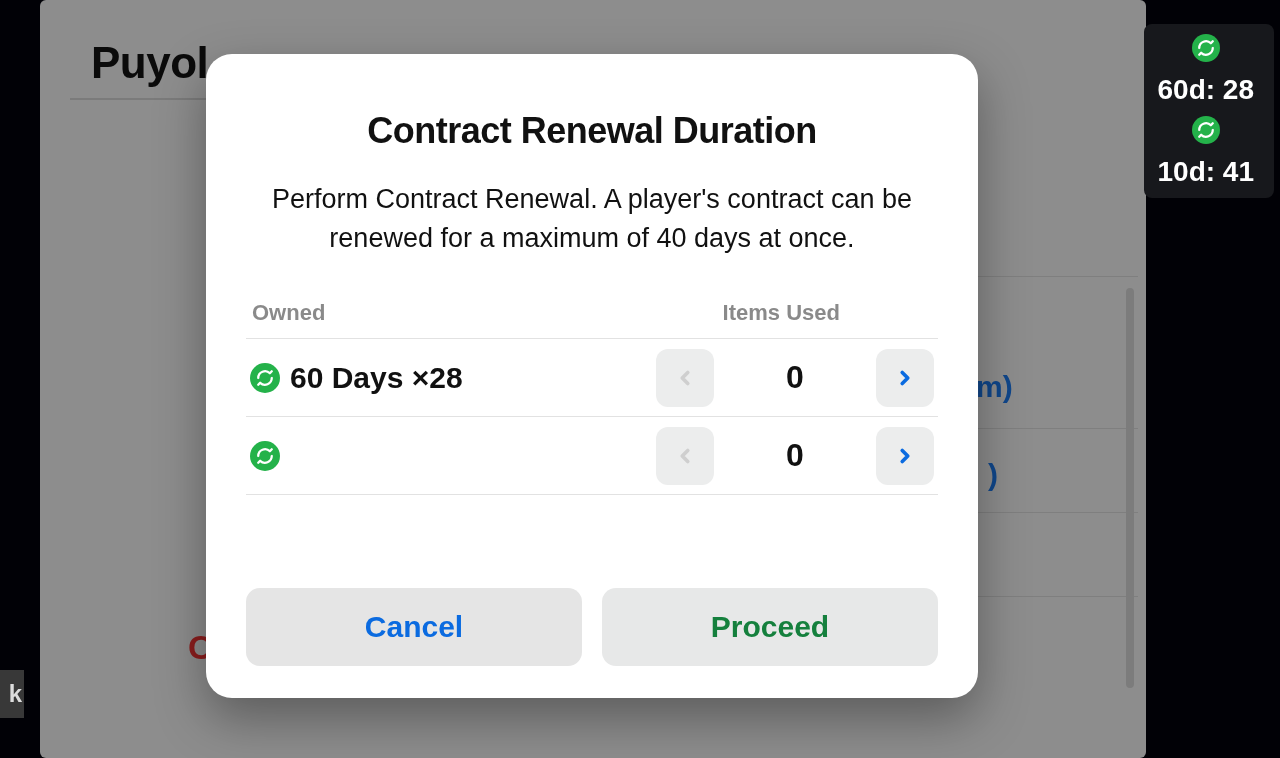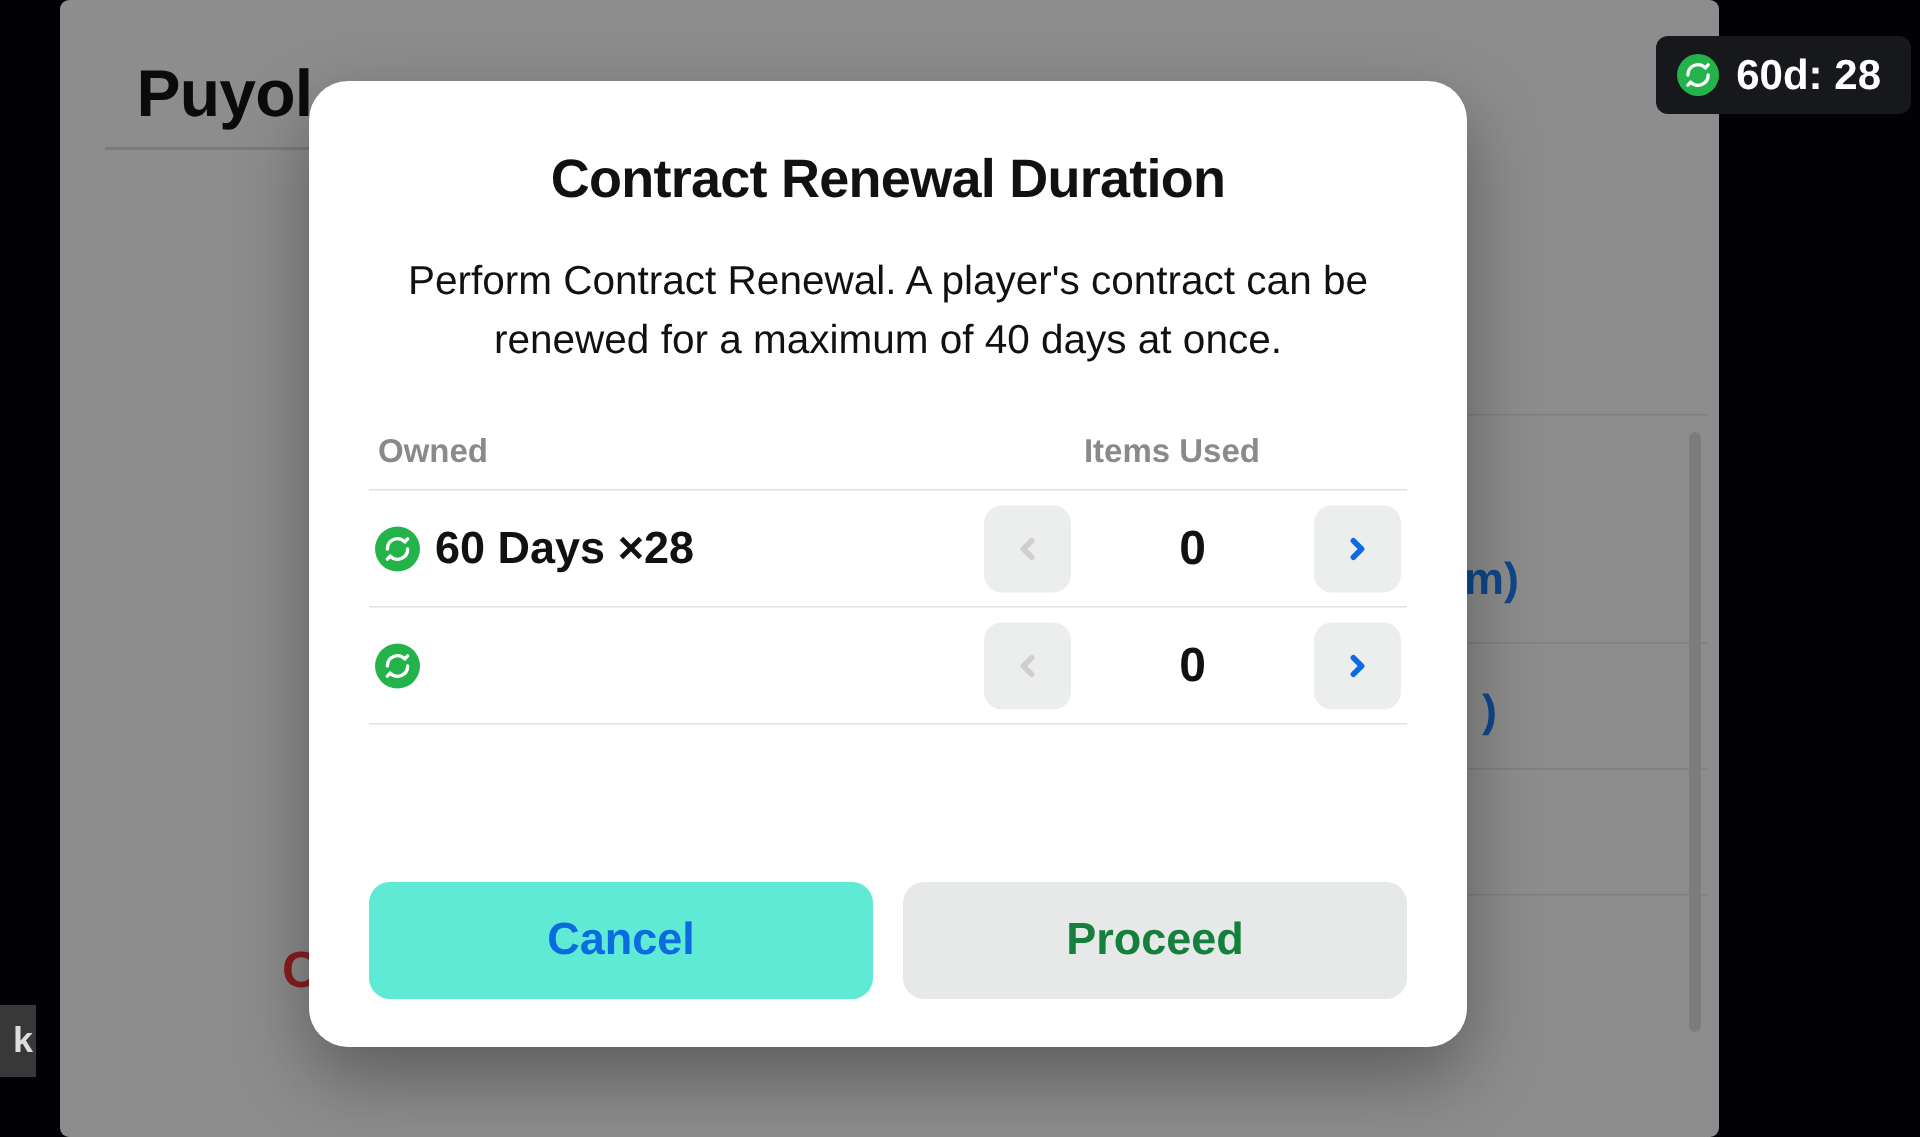--- a/index.html
+++ b/index.html
@@ -71,38 +71,38 @@
 
   
   .counter-box {
     position: absolute;
     top: 24px; right: 6px;
     background: #17181c;
     border-radius: 8px;
     padding: 10px 20px 10px 14px;
     display: flex; flex-direction: column; gap: 10px;
   }
-  .counter-row { display: flex; align-items: center; gap: 12px; }
+  .counter-row { display: flex; align-items: center; gap: 12px; flex-direction: column; }
   .counter-row .txt { color: #fff; font-size: 28px; font-weight: 600; }
   .refresh-badge {
     width: 28px; height: 28px; border-radius: 50%;
     background: #24b24a;
     display: flex; align-items: center; justify-content: center;
   }
   .refresh-badge svg { display: block; }
 
   
   .modal {
     position: absolute;
     top: 54px; left: 206px;
     width: 772px; height: 644px;
     background: #fff;
     border-radius: 26px;
     box-shadow: 0 20px 50px rgba(0,0,0,0.35);
-    padding: 44px 40px 32px;
+    padding: 56px 40px 32px;
     display: flex; flex-direction: column;
   }
   .modal-title {
     text-align: center;
     font-size: 36px;
     font-weight: 800;
     color: #111;
     letter-spacing: -0.5px;
     margin-bottom: 28px;
   }
@@ -149,21 +149,21 @@
     margin-top: auto;
     display: flex; gap: 20px;
   }
   .btn {
     flex: 1;
     height: 78px;
     border: none; border-radius: 14px;
     font-size: 30px; font-weight: 700;
     cursor: pointer;
   }
-  .btn-cancel { background: #5eead4; color: #0b6be0; }
+  .btn-cancel { background: #e5e5e5; color: #0b6be0; }
   .btn-proceed { background: #e7e8e8; color: #15803d; }
 </style>
 </head>
 <body>
 
 <div class="stage">
   <div class="bg-bands"></div>
 
   <div class="page-panel"></div>
 
@@ -190,20 +190,29 @@
   <div class="counter-box">
     <div class="counter-row">
       <span class="refresh-badge">
         <svg width="18" height="18" viewBox="0 0 24 24" fill="none" stroke="#fff" stroke-width="3" stroke-linecap="round" stroke-linejoin="round">
             <path d="M21 12a9 9 0 0 1-15.5 6.3L3 21"></path>
             <path d="M3 12a9 9 0 0 1 15.5-6.3L21 3"></path>
           </svg>
       </span>
       <span class="txt">60d: 28</span>
     </div>
+    <div class="counter-row">
+      <span class="refresh-badge">
+        <svg width="18" height="18" viewBox="0 0 24 24" fill="none" stroke="#fff" stroke-width="3" stroke-linecap="round" stroke-linejoin="round">
+            <path d="M21 12a9 9 0 0 1-15.5 6.3L3 21"></path>
+            <path d="M3 12a9 9 0 0 1 15.5-6.3L21 3"></path>
+          </svg>
+      </span>
+      <span class="txt">10d: 41</span>
+    </div>
   </div>
 
   <div class="modal">
     <div class="modal-title">Contract Renewal Duration</div>
     <div class="modal-desc">Perform Contract Renewal. A player's contract can be renewed for a maximum of 40 days at once.</div>
 
     <div class="table-head">
       <span>Owned</span>
       <span style="margin-right:92px;">Items Used</span>
     </div>

